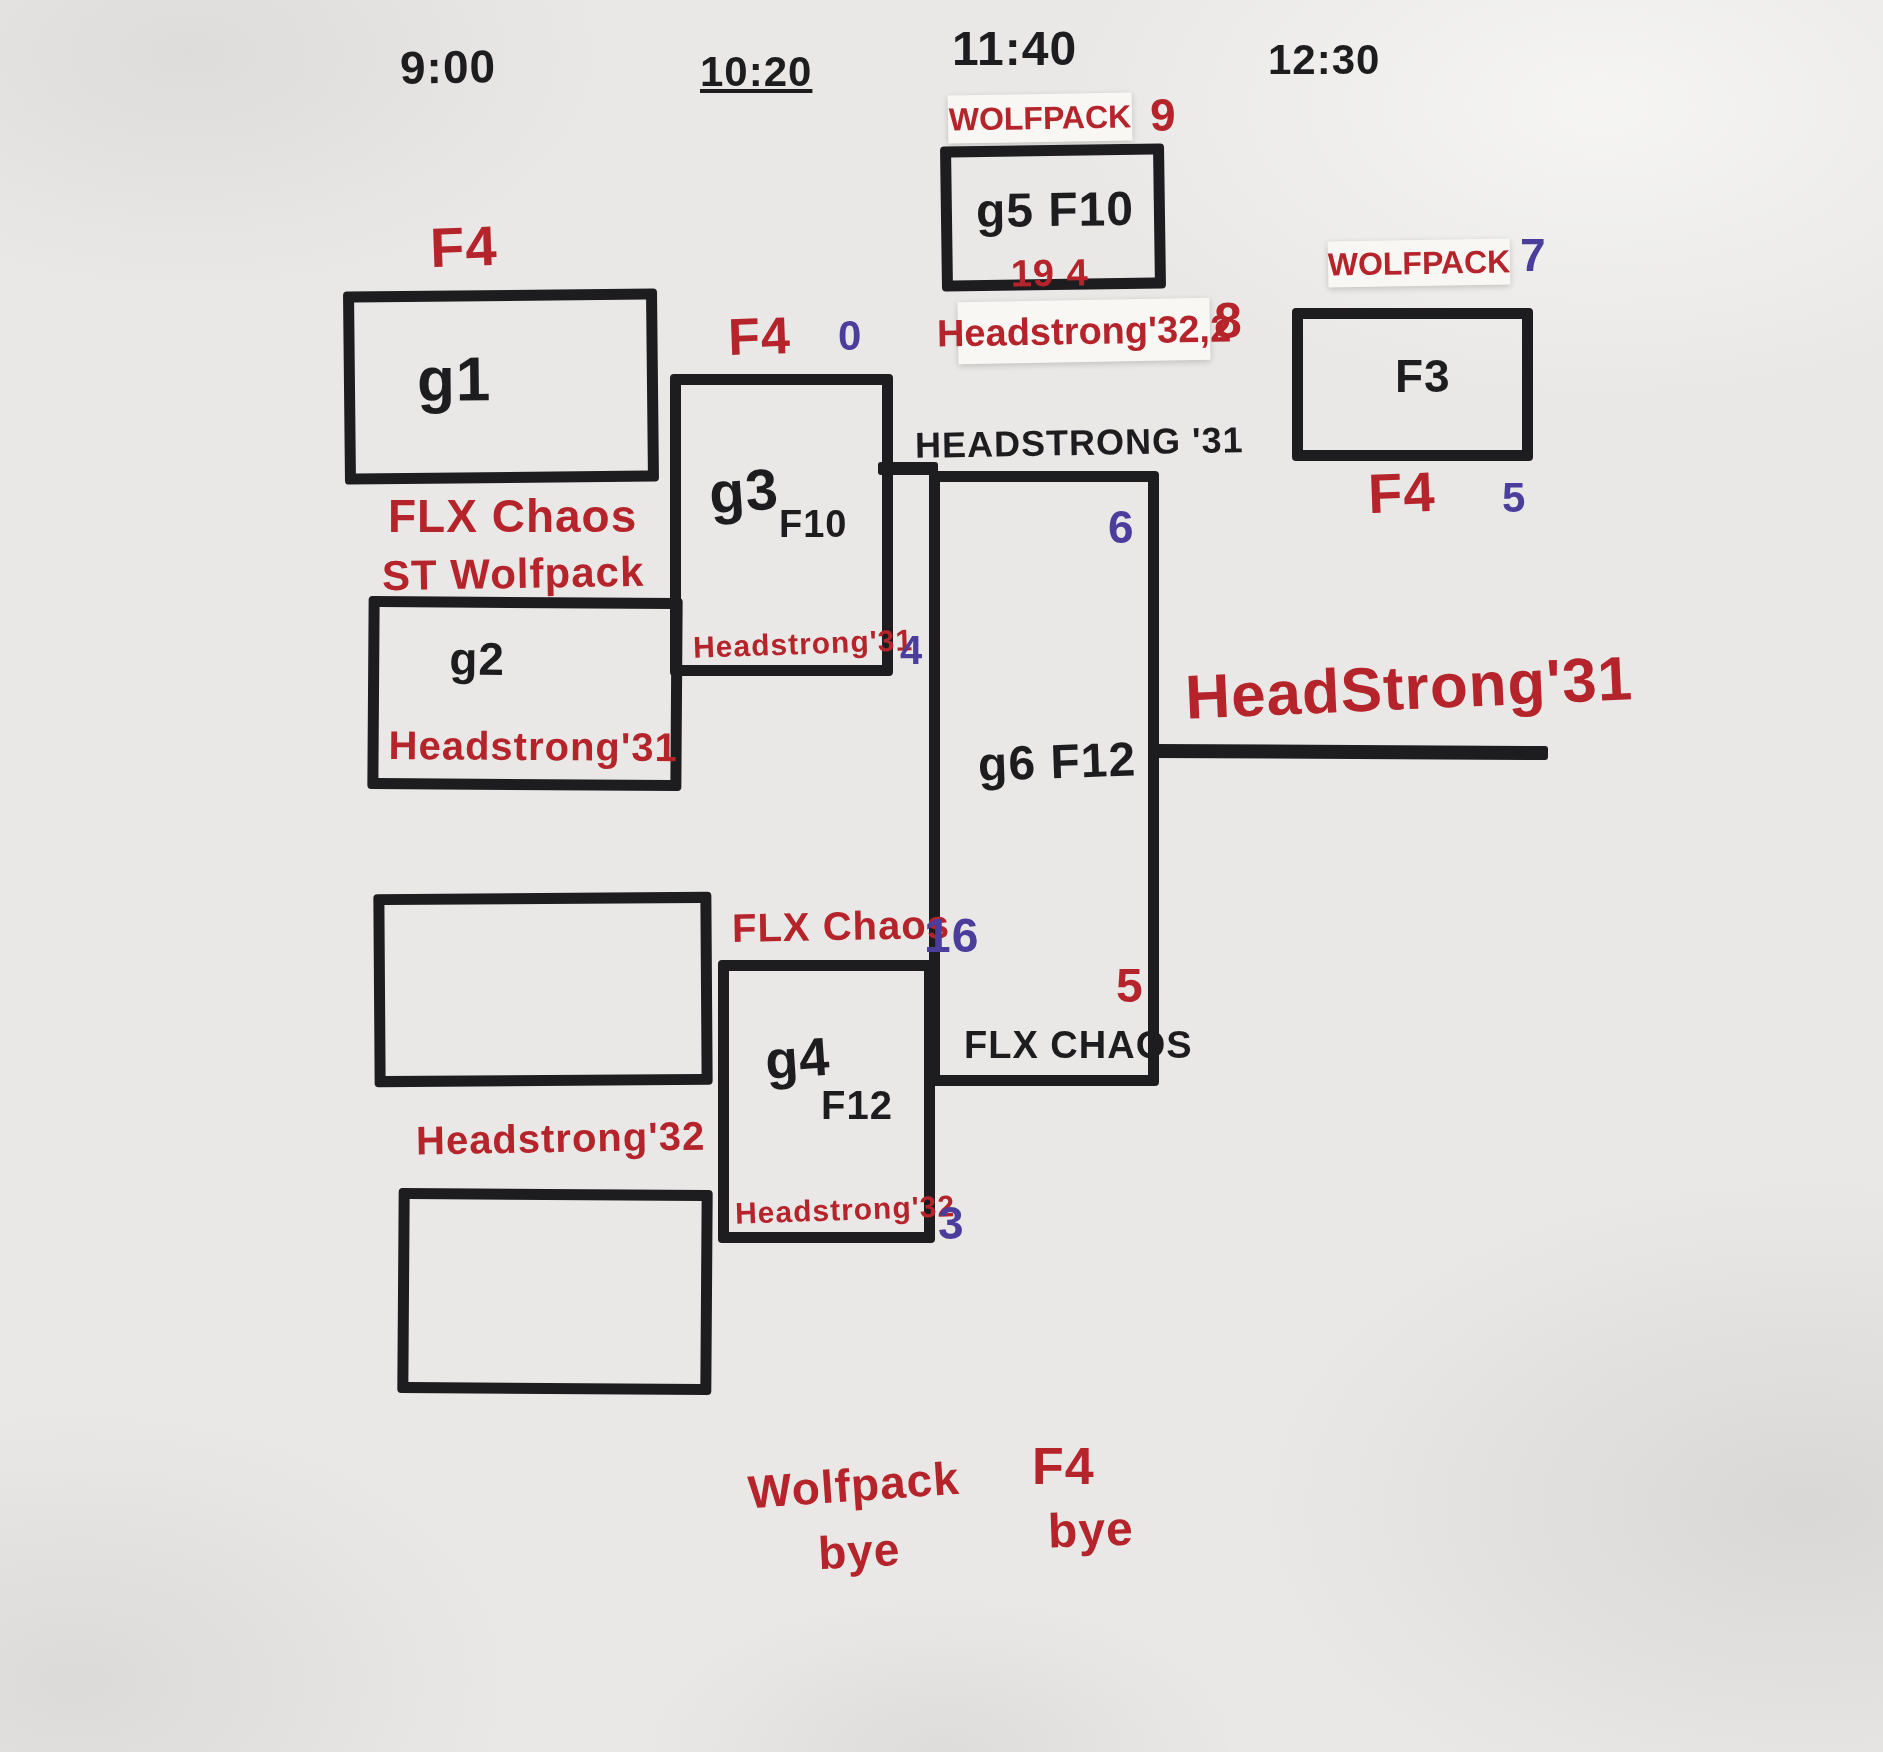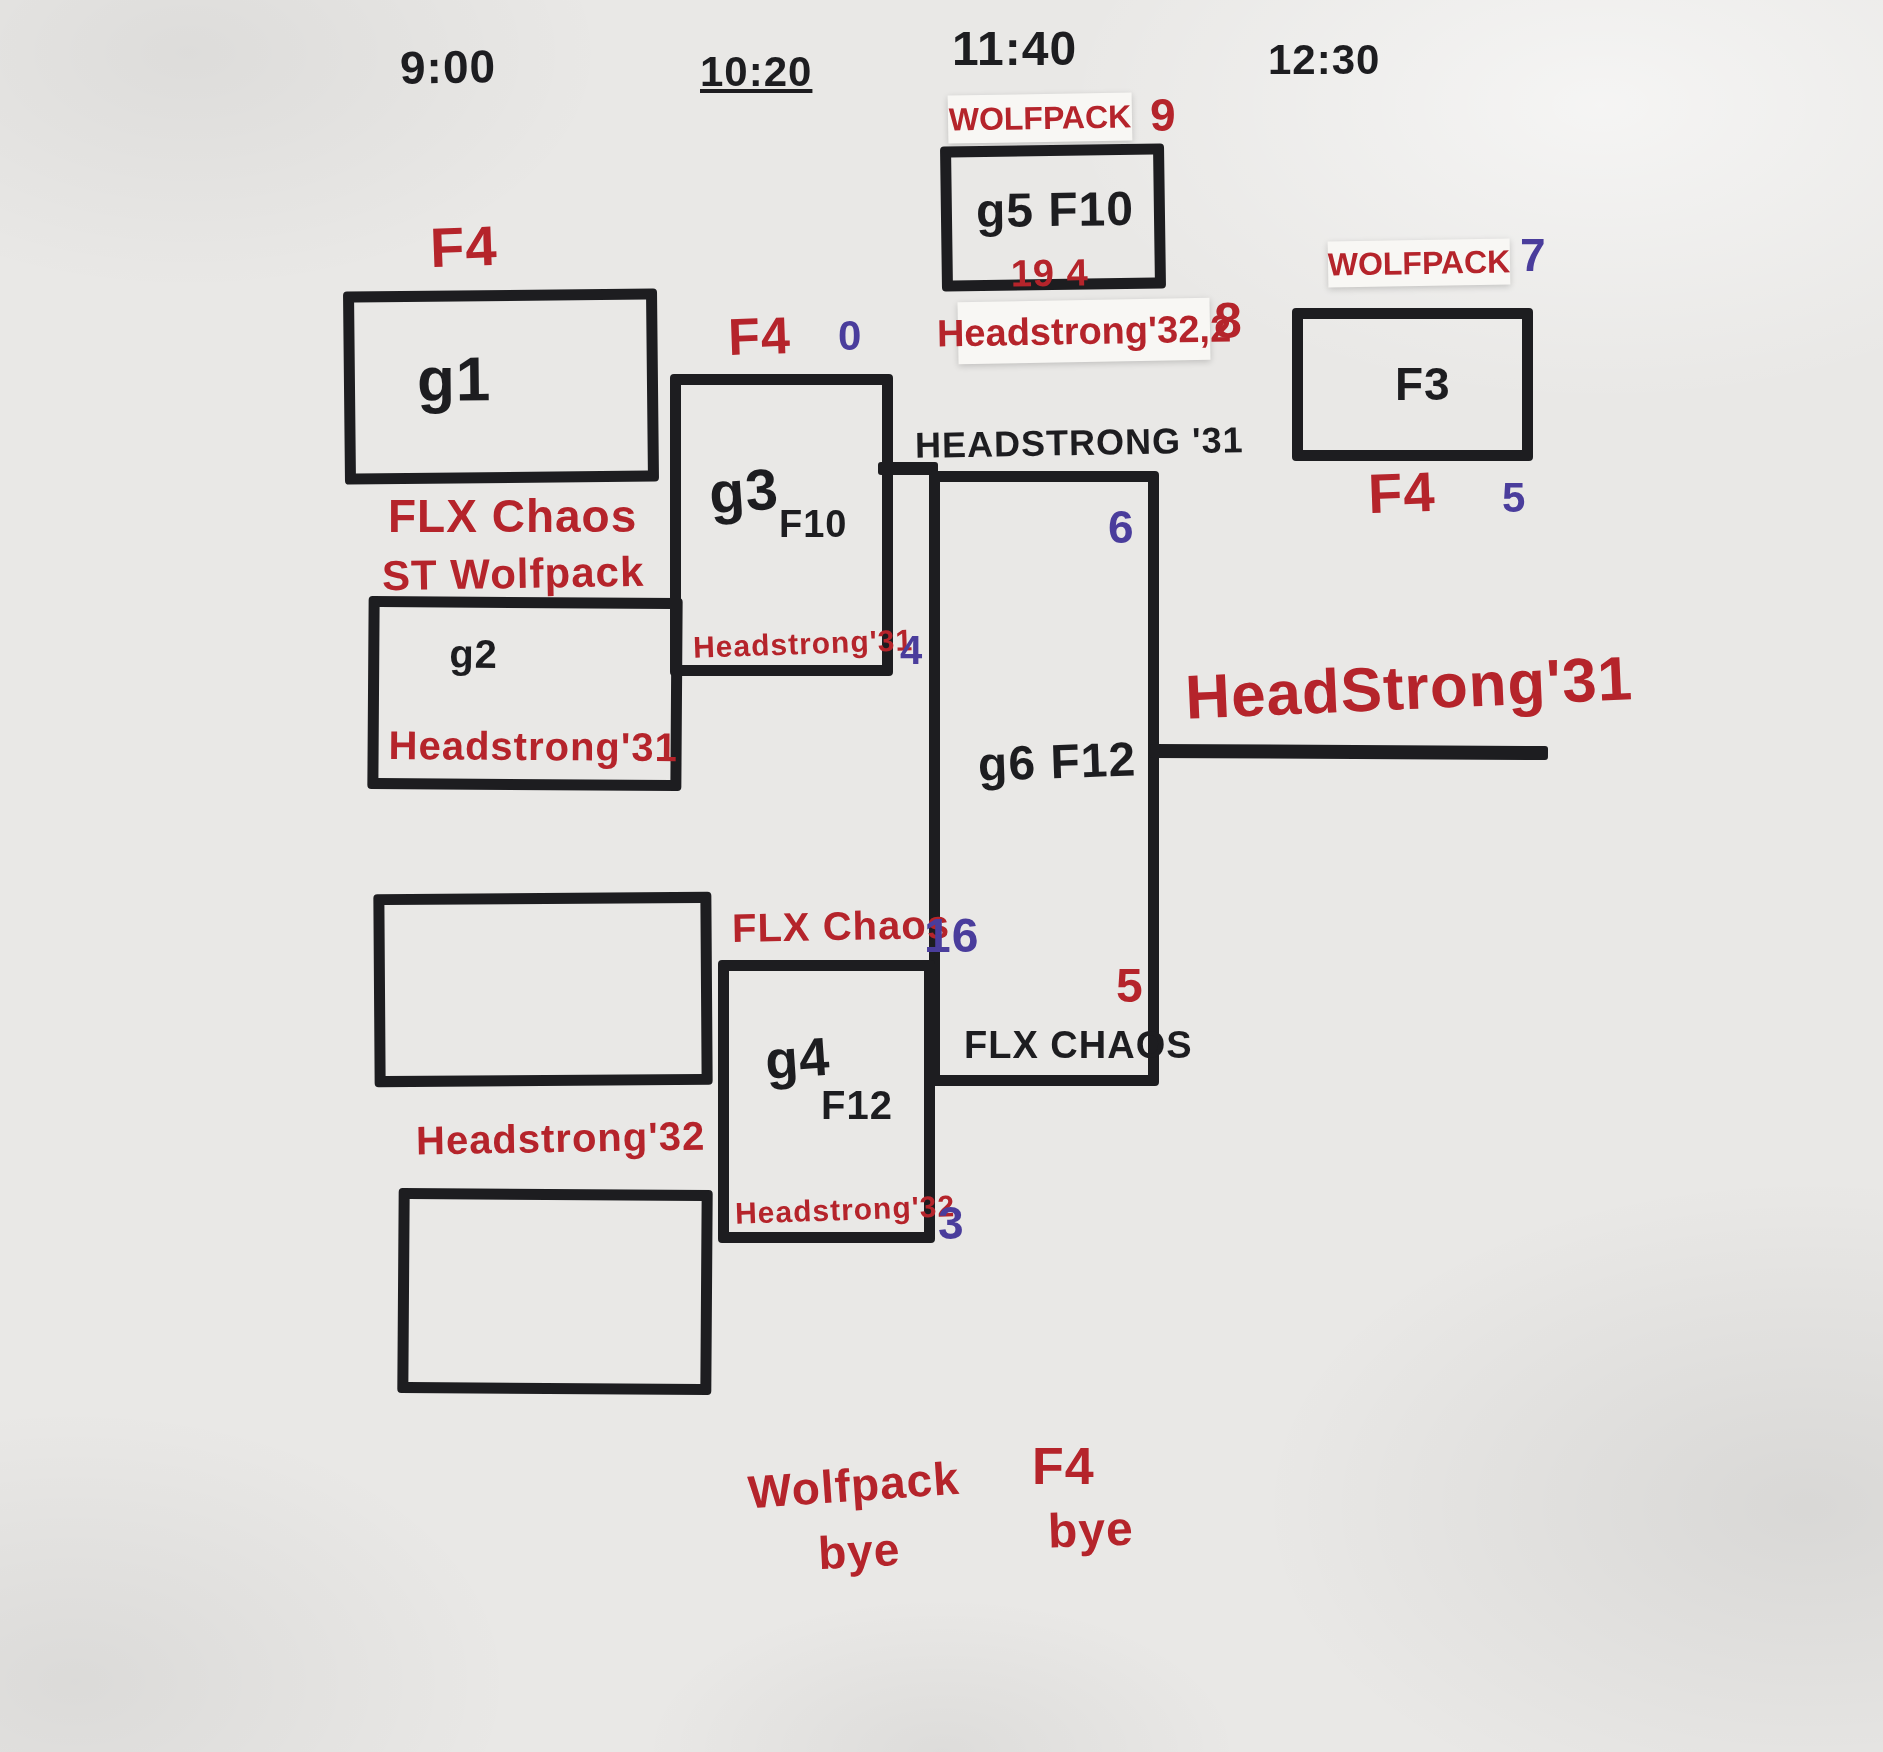--- a/index.html
+++ b/index.html
@@ -32,21 +32,21 @@
 
   
   #g1-field{left:430px;top:214px;font-size:56px;transform:rotate(-2deg);}
   #g1-box{left:344px;top:290px;width:314px;height:193px;transform:rotate(-0.6deg);}
   #g1-label{left:62px;top:42px;font-size:62px;}
   #g1-team{left:388px;top:489px;font-size:46px;}
 
   
   #g2-team-above{left:382px;top:550px;font-size:42px;transform:rotate(-1deg);}
   #g2-box{left:368px;top:597px;width:314px;height:193px;transform:rotate(0.4deg);}
-  #g2-label{left:70px;top:24px;font-size:40px;}
+  #g2-label{left:70px;top:24px;font-size:46px;}
   #g2-team-inside{left:10px;top:116px;font-size:40px;}
 
   
   #g3-field{left:728px;top:306px;font-size:52px;transform:rotate(-2deg);}
   #g3-score-top{left:838px;top:312px;font-size:42px;}
   #g3-box{left:670px;top:374px;width:223px;height:302px;}
   #g3-label{left:28px;top:72px;font-size:58px;transform:rotate(-4deg);}
   #g3-fieldnum{left:98px;top:118px;font-size:38px;}
   #g3-team-bottom{left:12px;top:242px;font-size:30px;transform:rotate(-2deg);}
   #g3-score-bottom{left:900px;top:628px;font-size:40px;}
@@ -57,21 +57,21 @@
   #g5-box{left:941px;top:145px;width:224px;height:145px;transform:rotate(-0.8deg);}
   #g5-label{left:24px;top:26px;font-size:48px;}
   #g5-score-inside{left:58px;top:96px;font-size:38px;}
   #g5-below-tag{left:958px;top:300px;width:252px;height:62px;font-size:38px;transform:rotate(-1deg);}
   #g5-score-extra{left:1214px;top:292px;font-size:50px;}
 
   
   #f3-tag{left:1328px;top:240px;width:182px;height:46px;font-size:32px;transform:rotate(-1deg);}
   #f3-score-above{left:1520px;top:228px;font-size:46px;}
   #f3-box{left:1292px;top:308px;width:241px;height:153px;}
-  #f3-label{left:92px;top:38px;font-size:46px;}
+  #f3-label{left:92px;top:30px;font-size:46px;}
   #f3-field-below{left:1368px;top:460px;font-size:56px;transform:rotate(-2deg);}
   #f3-score-below{left:1502px;top:474px;font-size:42px;}
 
   
   #g6-team-top{left:915px;top:422px;font-size:36px;transform:rotate(-1deg);}
   #g6-box{left:929px;top:471px;width:230px;height:615px;}
   #g6-label{left:38px;top:252px;font-size:48px;transform:rotate(-2deg);}
   #g6-score-top{left:168px;top:18px;font-size:46px;}
   #g6-score-bottom{left:176px;top:476px;font-size:48px;}
   #g6-team-bottom{left:24px;top:542px;font-size:38px;}

